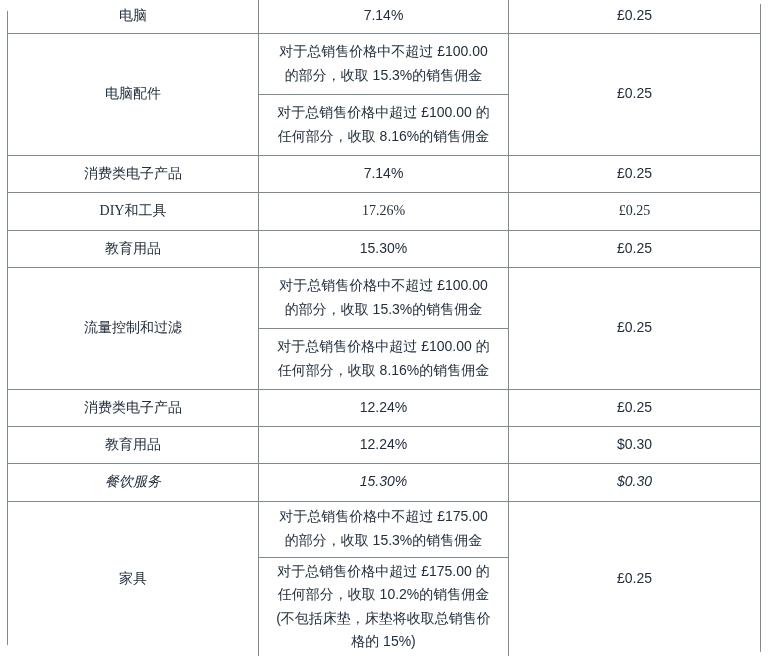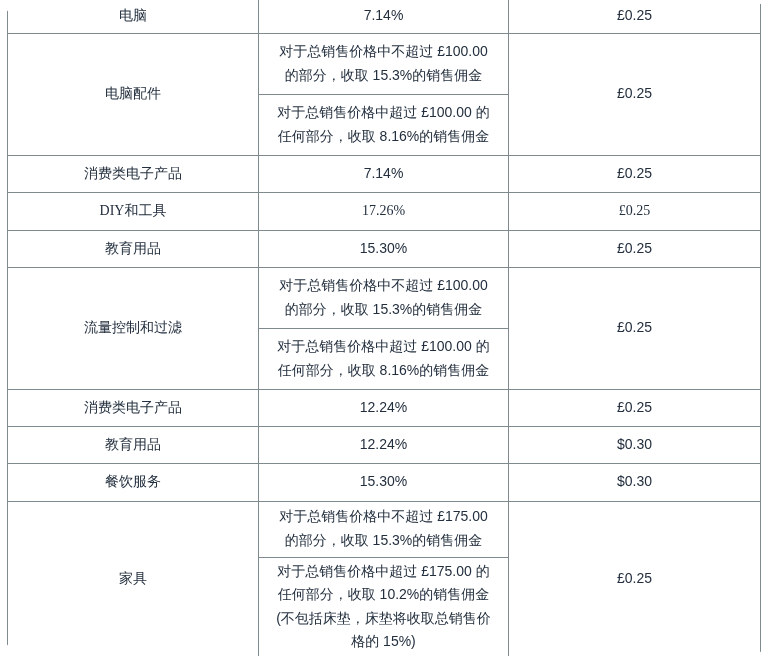--- a/index.html
+++ b/index.html
@@ -96,21 +96,21 @@
         <tr style="height: 37px;">
           <td>消费类电子产品</td>
           <td>12.24%</td>
           <td>£0.25</td>
         </tr>
         <tr style="height: 37px;">
           <td>教育用品</td>
           <td>12.24%</td>
           <td>$0.30</td>
         </tr>
-        <tr style="height: 38px;">
+        <tr style="height: 38px; font-style: italic;">
           <td>餐饮服务</td>
           <td>15.30%</td>
           <td>$0.30</td>
         </tr>
         <tr style="height: 56px;">
           <td rowspan="2">家具</td>
           <td>对于总销售价格中不超过 £175.00 的部分，收取 15.3%的销售佣金</td>
           <td rowspan="2">£0.25</td>
         </tr>
         <tr style="height: 97px;">

